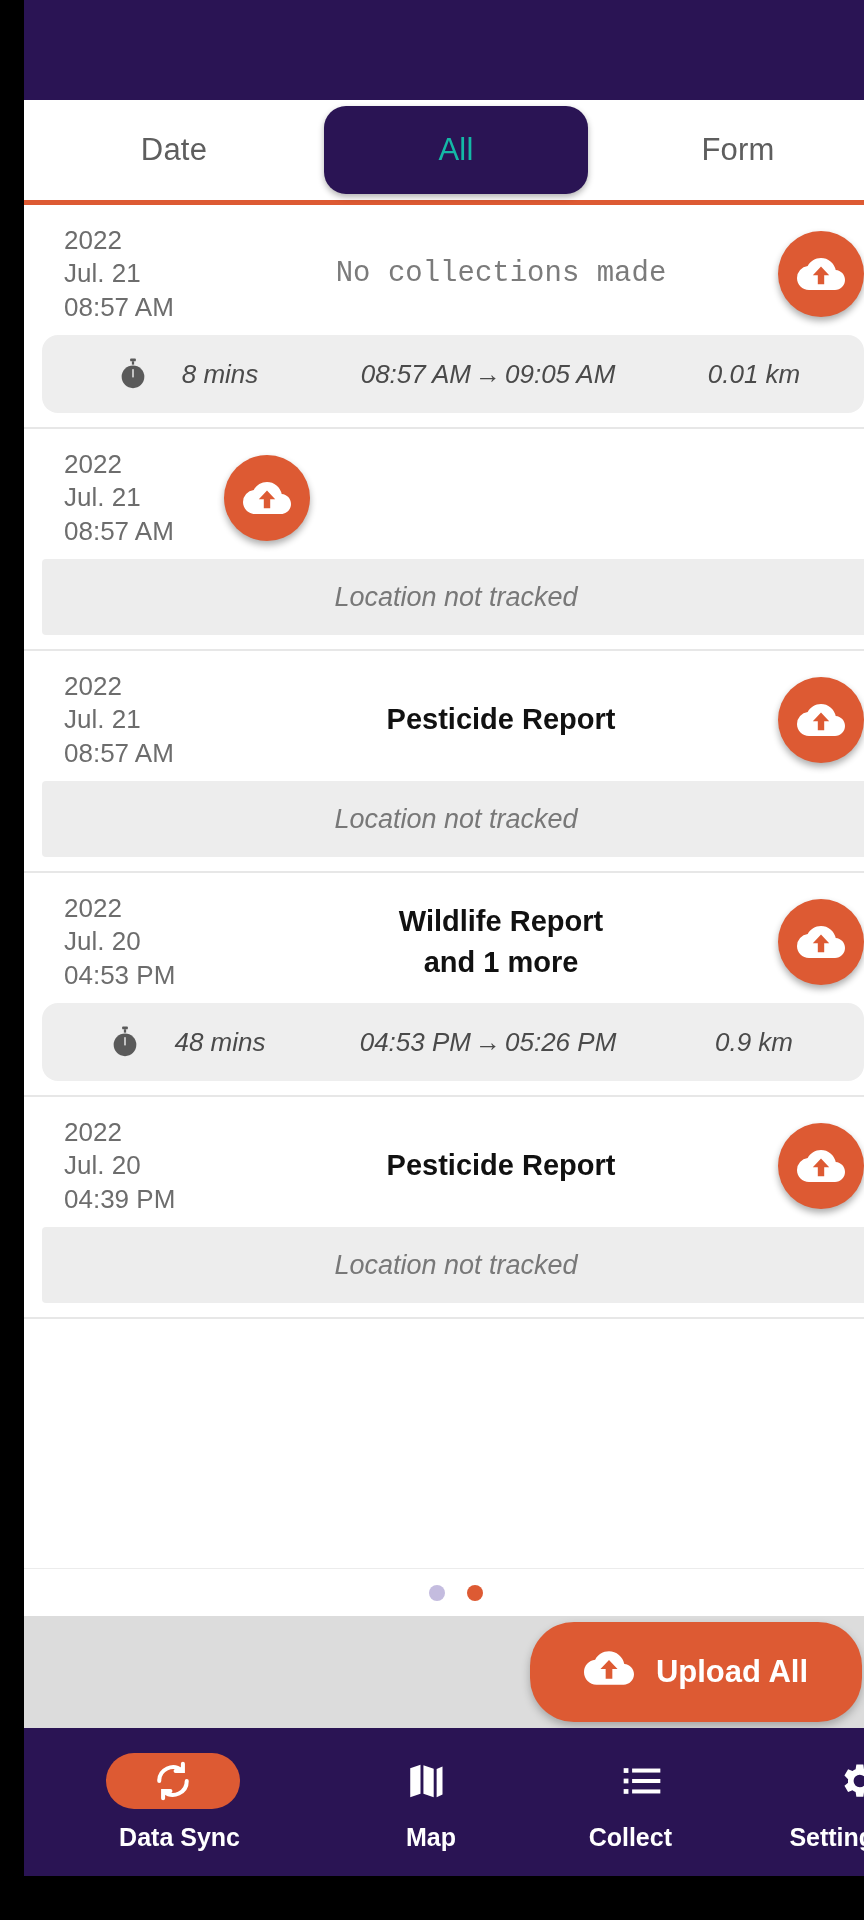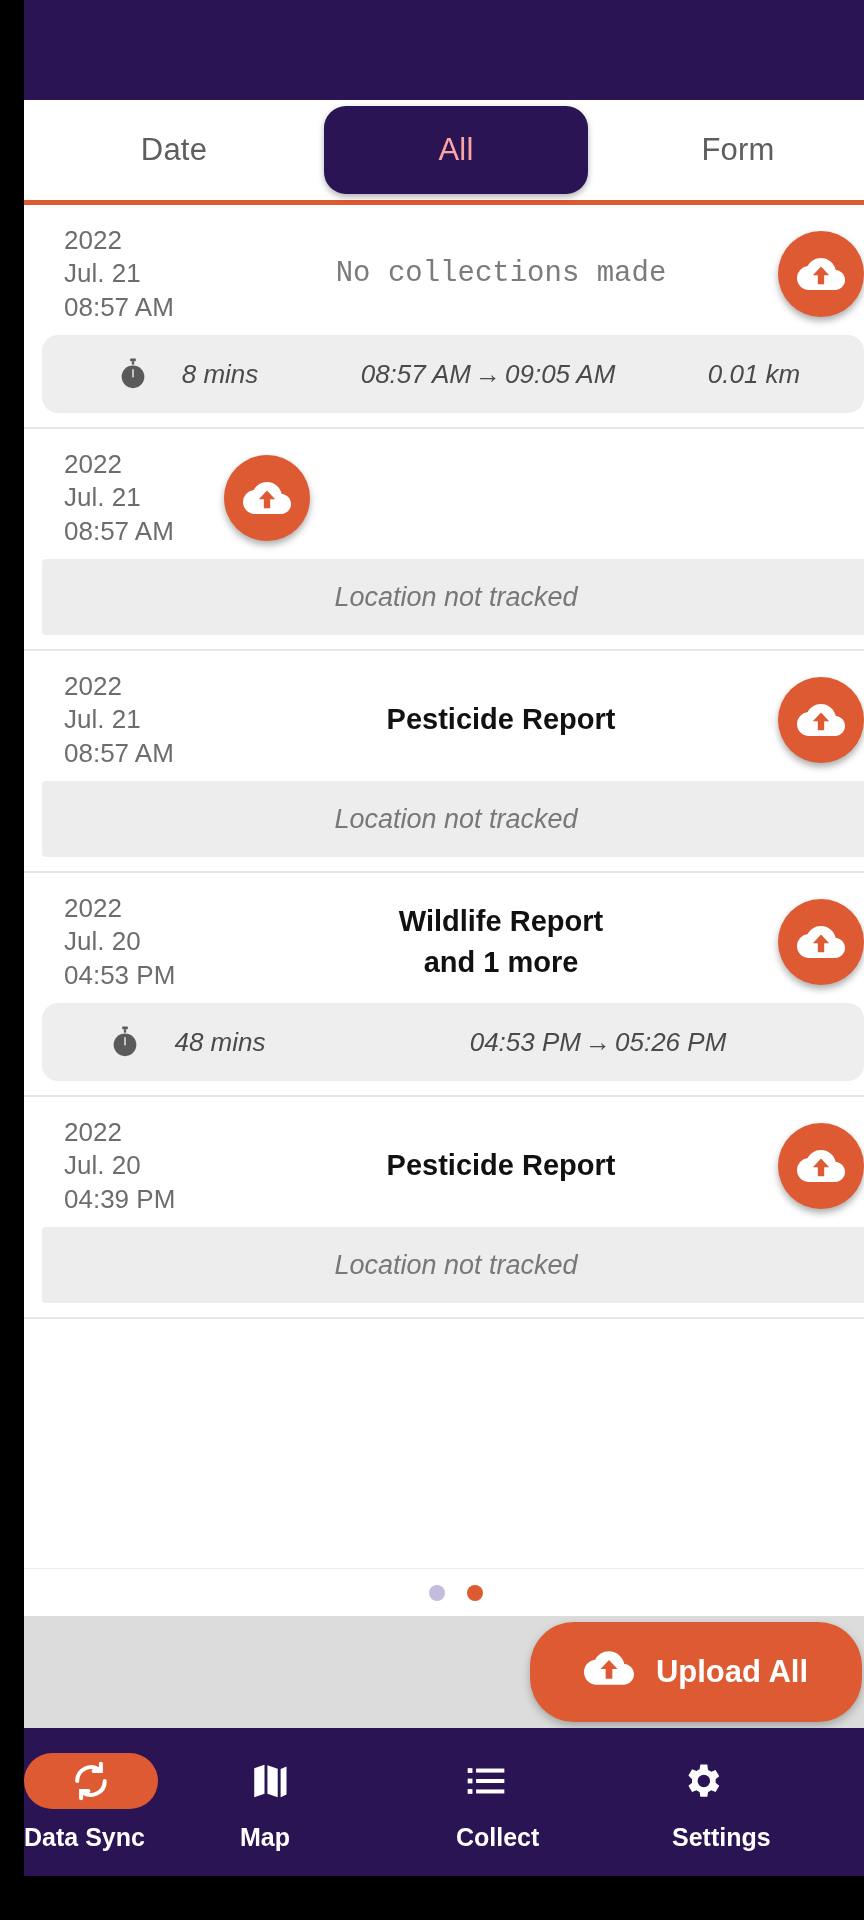--- a/index.html
+++ b/index.html
@@ -36,21 +36,21 @@
   }
   .tab {
     font-size:31px;
     color:#5e5e5e;
     letter-spacing:.2px;
     padding:0 18px;
     text-align:center;
     flex:1;
   }
   .tab.active {
-    color:#fca5a5;
+    color:#14b8a6;
     background:#2a1454;
     border-radius:22px;
     padding:26px 0;
     max-width:275px;
     box-shadow:0 3px 6px rgba(0,0,0,.30);
   }
   .accent-rule {
     height:5px;
     background:#dd5a33;
     flex:0 0 auto;
@@ -202,21 +202,21 @@
   .bottom-nav {
     height:148px;
     background:#2a1454;
     display:flex;
     flex:0 0 auto;
   }
   .nav-item {
     flex:1;
     display:flex;
     flex-direction:column;
-    align-items:flex-start;
+    align-items:flex-end;
     justify-content:center;
     gap:14px;
     color:#ffffff;
   }
   .nav-icon-box {
     height:56px;
     display:flex;
     align-items:center;
     justify-content:center;
     padding:0 8px;
@@ -346,20 +346,21 @@
               <svg class="stopwatch-icon" viewBox="0 0 24 24" fill="#5a5a5a">
                 <rect x="10" y="1" width="4" height="2" rx="0.6"></rect>
                 <rect x="11.2" y="3" width="1.6" height="2.4"></rect>
                 <circle cx="12" cy="14" r="8"></circle>
                 <rect x="11.5" y="8.6" width="1" height="5.8" fill="#eeeeee"></rect>
               </svg>
             </span>
             <span>48 mins</span>
           </div>
           <div class="t-range"><span>04:53 PM</span><span class="arrow">→</span><span>05:26 PM</span></div>
+          <div class="t-dist">0.9 km</div>
         </div>
       </div>
       <div class="record">
         <div class="record-head">
           <div class="stamp">
             <div>2022</div>
             <div>Jul. 20</div>
             <div>04:39 PM</div>
           </div>
           <div class="title-wrap">

